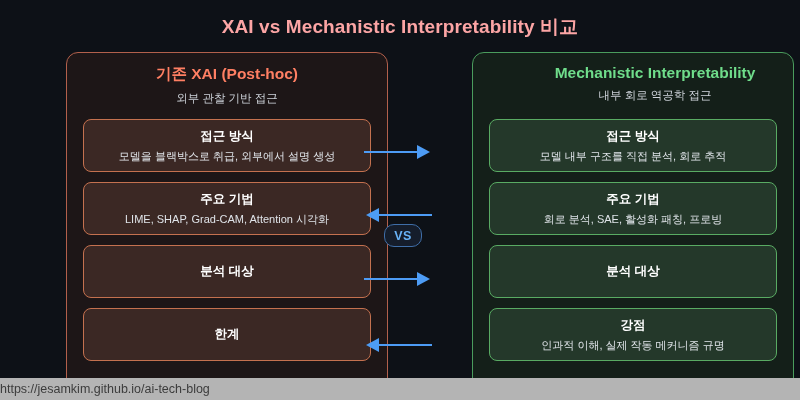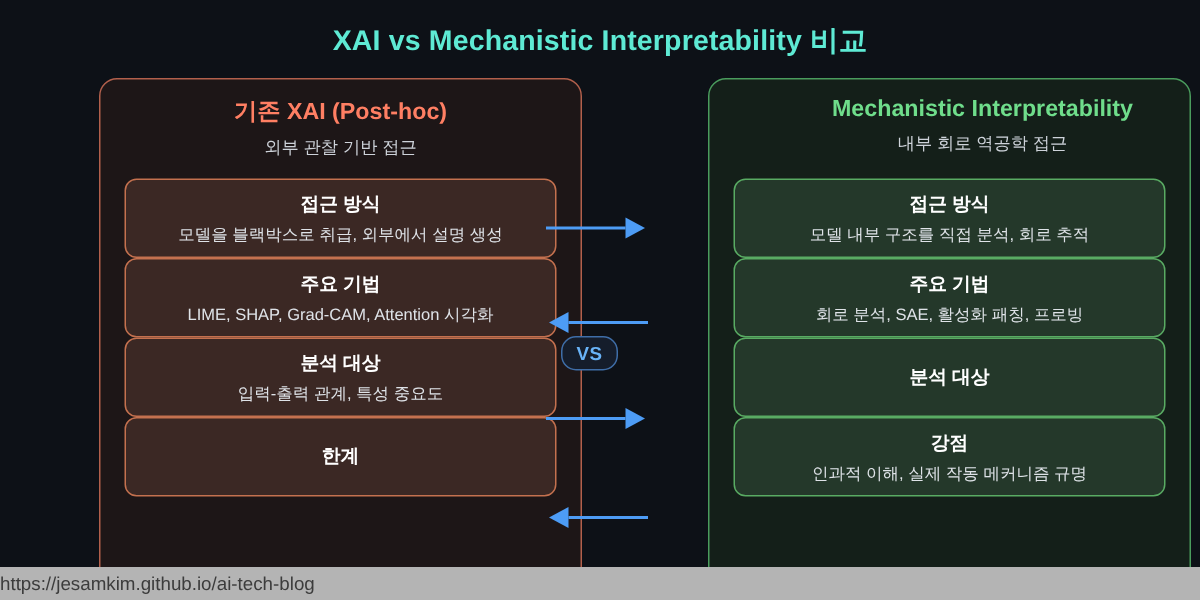--- a/index.html
+++ b/index.html
@@ -14,21 +14,21 @@
     overflow: hidden;
     position: relative;
   }
 
   #page-title {
     position: absolute;
     top: 14px;
     left: 0;
     width: 800px;
     text-align: center;
-    color: #5eead4;
+    color: #fca5a5;
     font-size: 19px;
     font-weight: 600;
     letter-spacing: 0.1px;
   }
 
   .panel {
     position: absolute;
     top: 52px;
     width: 322px;
     height: 366px;
@@ -64,20 +64,21 @@
     color: #ced3da;
   }
 
   .card-list {
     position: absolute;
     top: 66px;
     left: 16px;
     right: 16px;
     display: flex;
     flex-direction: column;
+    gap: 10px;
   }
   .card {
     border-radius: 8px;
     box-sizing: border-box;
     height: 53px;
     display: flex;
     flex-direction: column;
     align-items: center;
     justify-content: center;
     gap: 4px;
@@ -123,21 +124,21 @@
   .arrow-left .arrow-head { border-right: 13px solid #4d9cf5; }
   .arrow-left { flex-direction: row-reverse; }
 
   #arrow-approach   { left: 364px; top: 145px; width: 66px; }
   #arrow-techniques { left: 366px; top: 208px; width: 66px; }
   #arrow-target     { left: 364px; top: 272px; width: 66px; }
   #arrow-outcome    { left: 366px; top: 338px; width: 66px; }
 
   #vs-badge {
     position: absolute;
-    left: 374px;
+    left: 384px;
     top: 224px;
     width: 38px;
     height: 23px;
     box-sizing: border-box;
     border: 1.5px solid #3f6ea8;
     border-radius: 10px;
     background: #151d2b;
     color: #69b3f7;
     font-size: 12.5px;
     font-weight: 700;
@@ -178,21 +179,20 @@
     <div class="card">
       <div class="card-title">접근 방식</div>
       <div class="card-desc">모델을 블랙박스로 취급, 외부에서 설명 생성</div>
     </div>
     <div class="card">
       <div class="card-title">주요 기법</div>
       <div class="card-desc">LIME, SHAP, Grad-CAM, Attention 시각화</div>
     </div>
     <div class="card">
       <div class="card-title">분석 대상</div>
-      <div class="card-desc">입력-출력 관계, 특성 중요도</div>
     </div>
     <div class="card">
       <div class="card-title">한계</div>
     </div>
   </div>
 </div>
 
 <div id="panel-mech" class="panel">
   <div class="panel-header">
     <div class="panel-heading">Mechanistic Interpretability</div>

